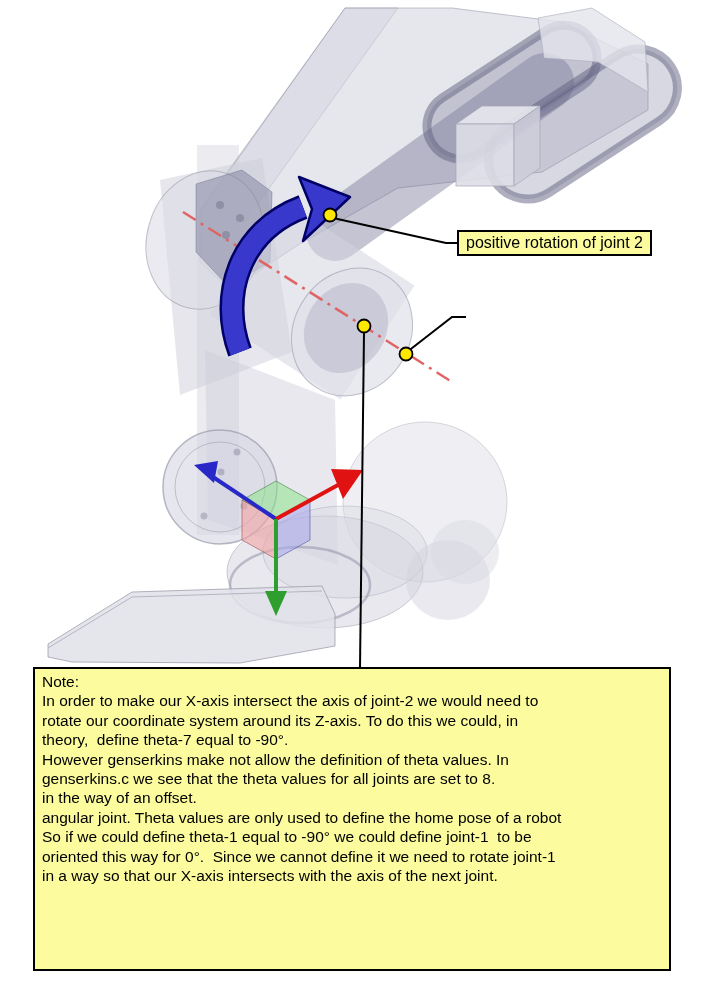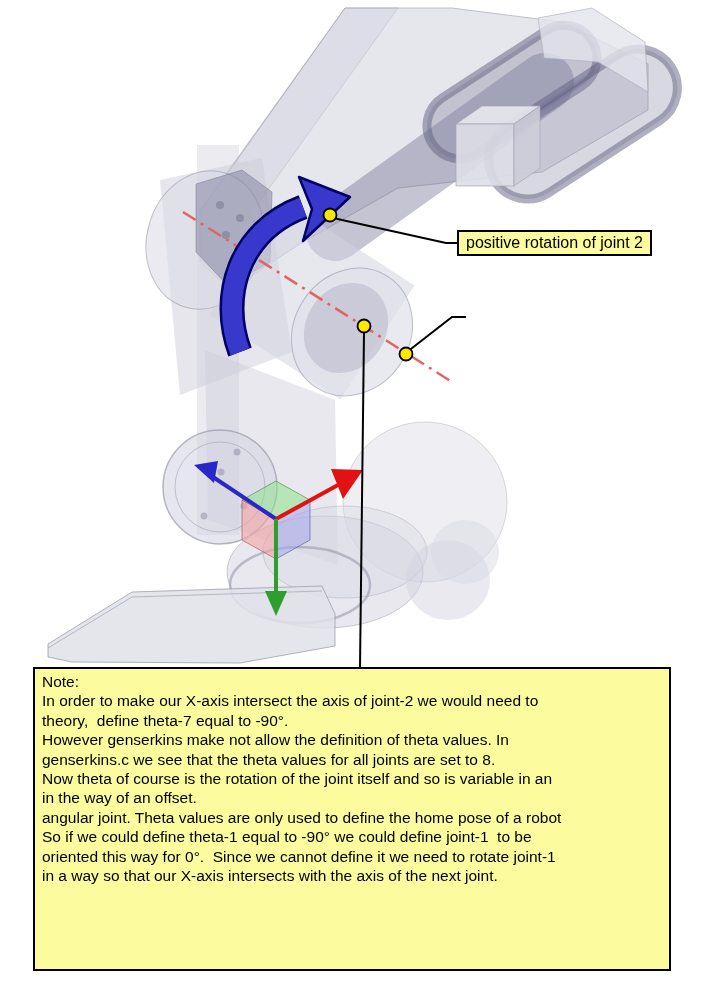--- a/index.html
+++ b/index.html
@@ -125,24 +125,24 @@
       <circle cx="406" cy="354" r="6.5" fill="#FFE800"></circle>
     </g>
   </svg>
 
   <div class="callout-label" style="left:457px;top:230px;">positive rotation of joint 2</div>
 
 
   <div class="note-box">
     <div class="note-line">Note:</div>
     <div class="note-line">In order to make our X-axis intersect the axis of joint-2 we would need to</div>
+    <div class="note-line">rotate our coordinate system around its Z-axis. To do this we could, in</div>
     <div class="note-line">theory,  define theta-7 equal to -90°.</div>
     <div class="note-line">However genserkins make not allow the definition of theta values. In</div>
     <div class="note-line">genserkins.c we see that the theta values for all joints are set to 8.</div>
-    <div class="note-line">Now theta of course is the rotation of the joint itself and so is variable in an</div>
     <div class="note-line">in the way of an offset.</div>
     <div class="note-line">angular joint. Theta values are only used to define the home pose of a robot</div>
     <div class="note-line">So if we could define theta-1 equal to -90° we could define joint-1  to be</div>
     <div class="note-line">oriented this way for 0°.  Since we cannot define it we need to rotate joint-1</div>
     <div class="note-line">in a way so that our X-axis intersects with the axis of the next joint.</div>
   </div>
 
 </div>
 
 </body></html>

